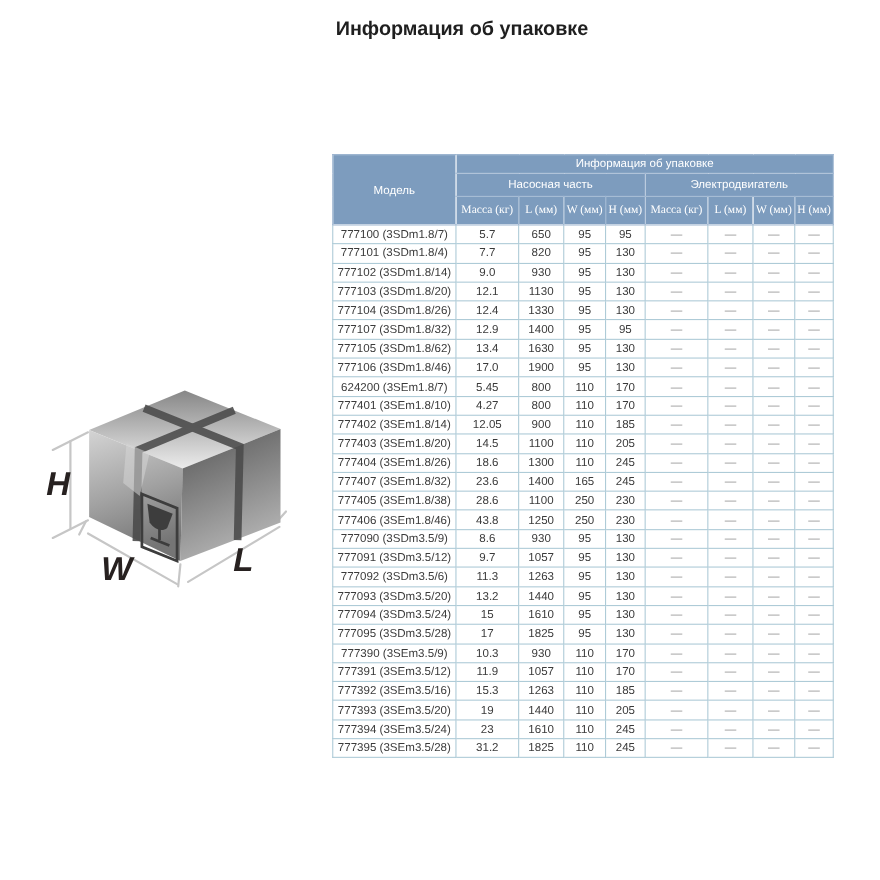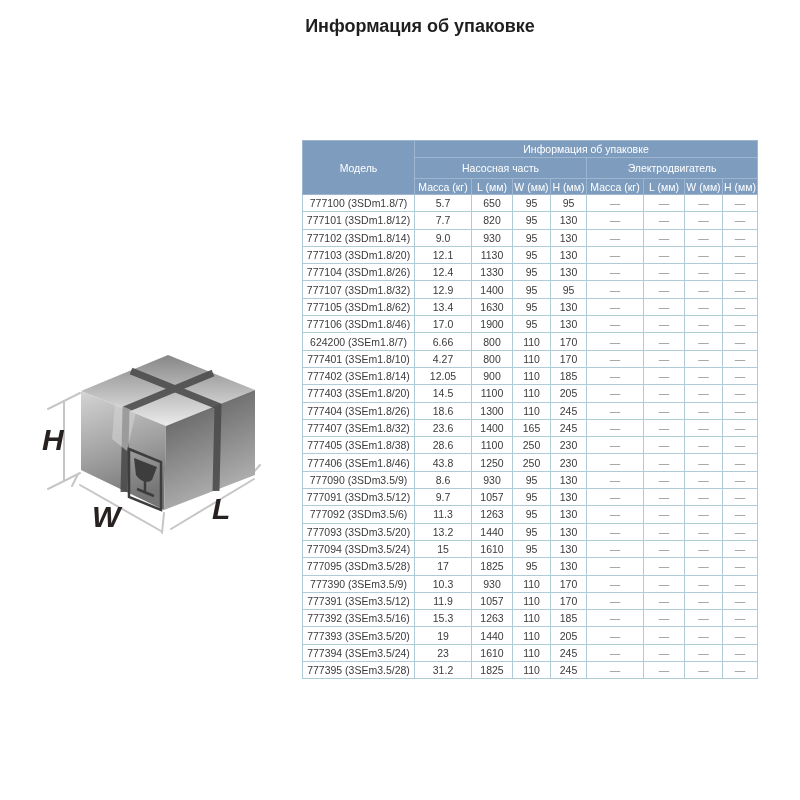--- a/index.html
+++ b/index.html
@@ -13,21 +13,21 @@
   }
   
   .box-illustration { position:absolute; left:28px; top:333px; width:250px; height:250px; }
   
   .table-wrap { position:absolute; left:302px; top:140px; }
   table.pkg { border-collapse:collapse; table-layout:fixed; width:455px; }
   table.pkg thead th {
     background:#7d9cbe; color:#ffffff; font-weight:400; font-size:10.5px;
     border:1px solid #9db5d0; padding:0 1px; white-space:nowrap; overflow:hidden;
   }
-  tr.h1 { height:17px; } tr.h2 { height:21px;text-align:center; } tr.h3 { height:16px; }
+  tr.h1 { height:17px; } tr.h2 { height:21px;text-align:center; } tr.h3 { height:26px;font-family:Liberation Serif, serif; }
   table.pkg tbody td {
     border:1px solid #aecbd7; background:#ffffff; text-align:center;
     font-size:10.5px; color:#3a3a3a; height:16.3px; padding:0 1px; white-space:nowrap;
   }
   table.pkg tbody td.dash { color:#8f8f8f; }
 </style>
 </head>
 <body>
 
 <div class="page-title">Информация об упаковке</div>
@@ -124,21 +124,21 @@
           <td>5.7</td>
           <td>650</td>
           <td>95</td>
           <td>95</td>
           <td class="dash">—</td>
           <td class="dash">—</td>
           <td class="dash">—</td>
           <td class="dash">—</td>
         </tr>
         <tr>
-          <td>777101 (3SDm1.8/12)</td>
+          <td>777101 (3SDm1.8/4)</td>
           <td>7.7</td>
           <td>820</td>
           <td>95</td>
           <td>130</td>
           <td class="dash">—</td>
           <td class="dash">—</td>
           <td class="dash">—</td>
           <td class="dash">—</td>
         </tr>
         <tr>
@@ -202,21 +202,21 @@
           <td>1900</td>
           <td>95</td>
           <td>130</td>
           <td class="dash">—</td>
           <td class="dash">—</td>
           <td class="dash">—</td>
           <td class="dash">—</td>
         </tr>
         <tr>
           <td>624200 (3SEm1.8/7)</td>
-          <td>6.66</td>
+          <td>5.45</td>
           <td>800</td>
           <td>110</td>
           <td>170</td>
           <td class="dash">—</td>
           <td class="dash">—</td>
           <td class="dash">—</td>
           <td class="dash">—</td>
         </tr>
         <tr>
           <td>777401 (3SEm1.8/10)</td>

